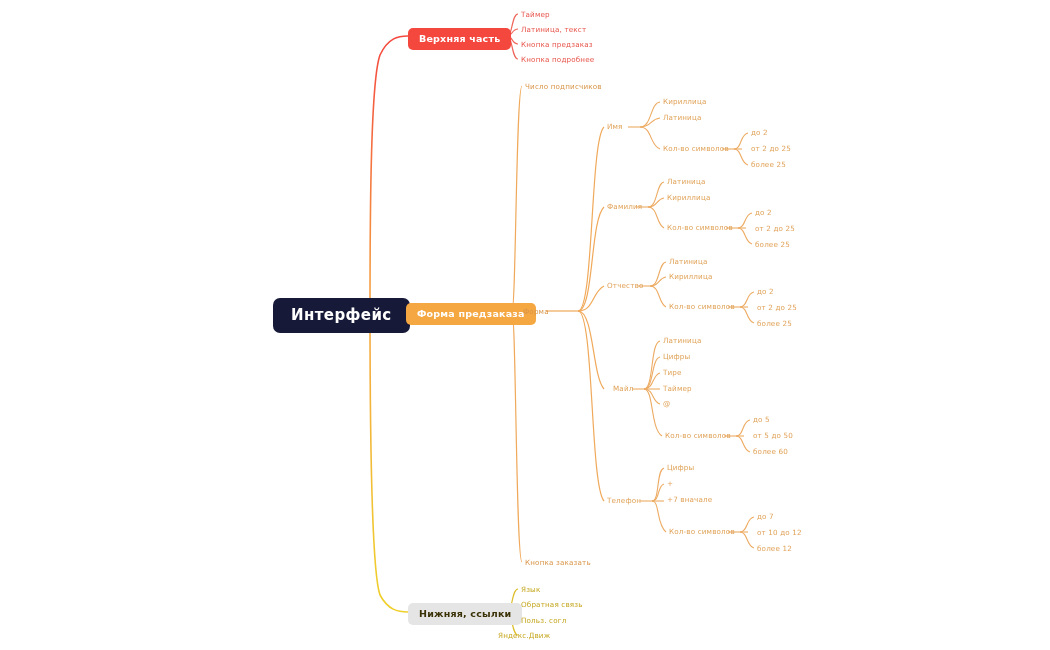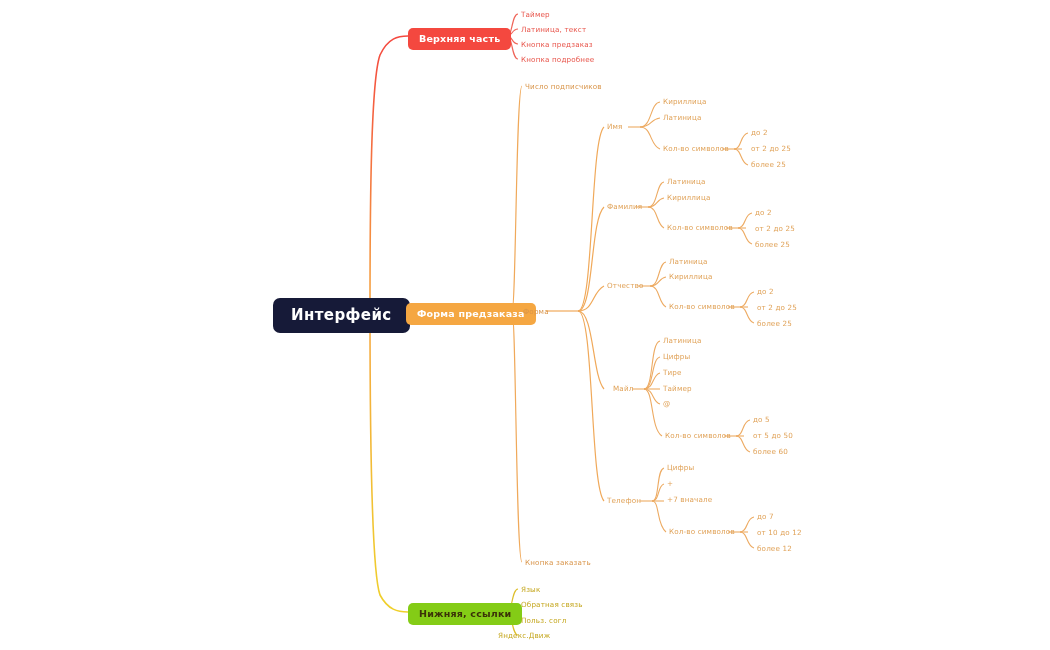--- a/index.html
+++ b/index.html
@@ -30,21 +30,21 @@
   .badge{
     font-size:9.5px;
     font-weight:bold;
     border-radius:5px;
     padding:6px 11px;
     line-height:1;
     letter-spacing:.2px;
   }
   .badge.red{background:#f4483f;color:#ffffff;}
   .badge.orange{background:#f5a742;color:#ffffff;}
-  .badge.yellow{background:#84cc16;color:#3b3208;}
+  .badge.yellow{background:#e5e5e5;color:#3b3208;}
 
   
   .leaf{
     font-size:7.2px;
     line-height:1;
     letter-spacing:.15px;
   }
   .leaf.red{color:#e8554b;}
   .leaf.orange{color:#d9954a;}
   .leaf.orange2{color:#e0a258;}

